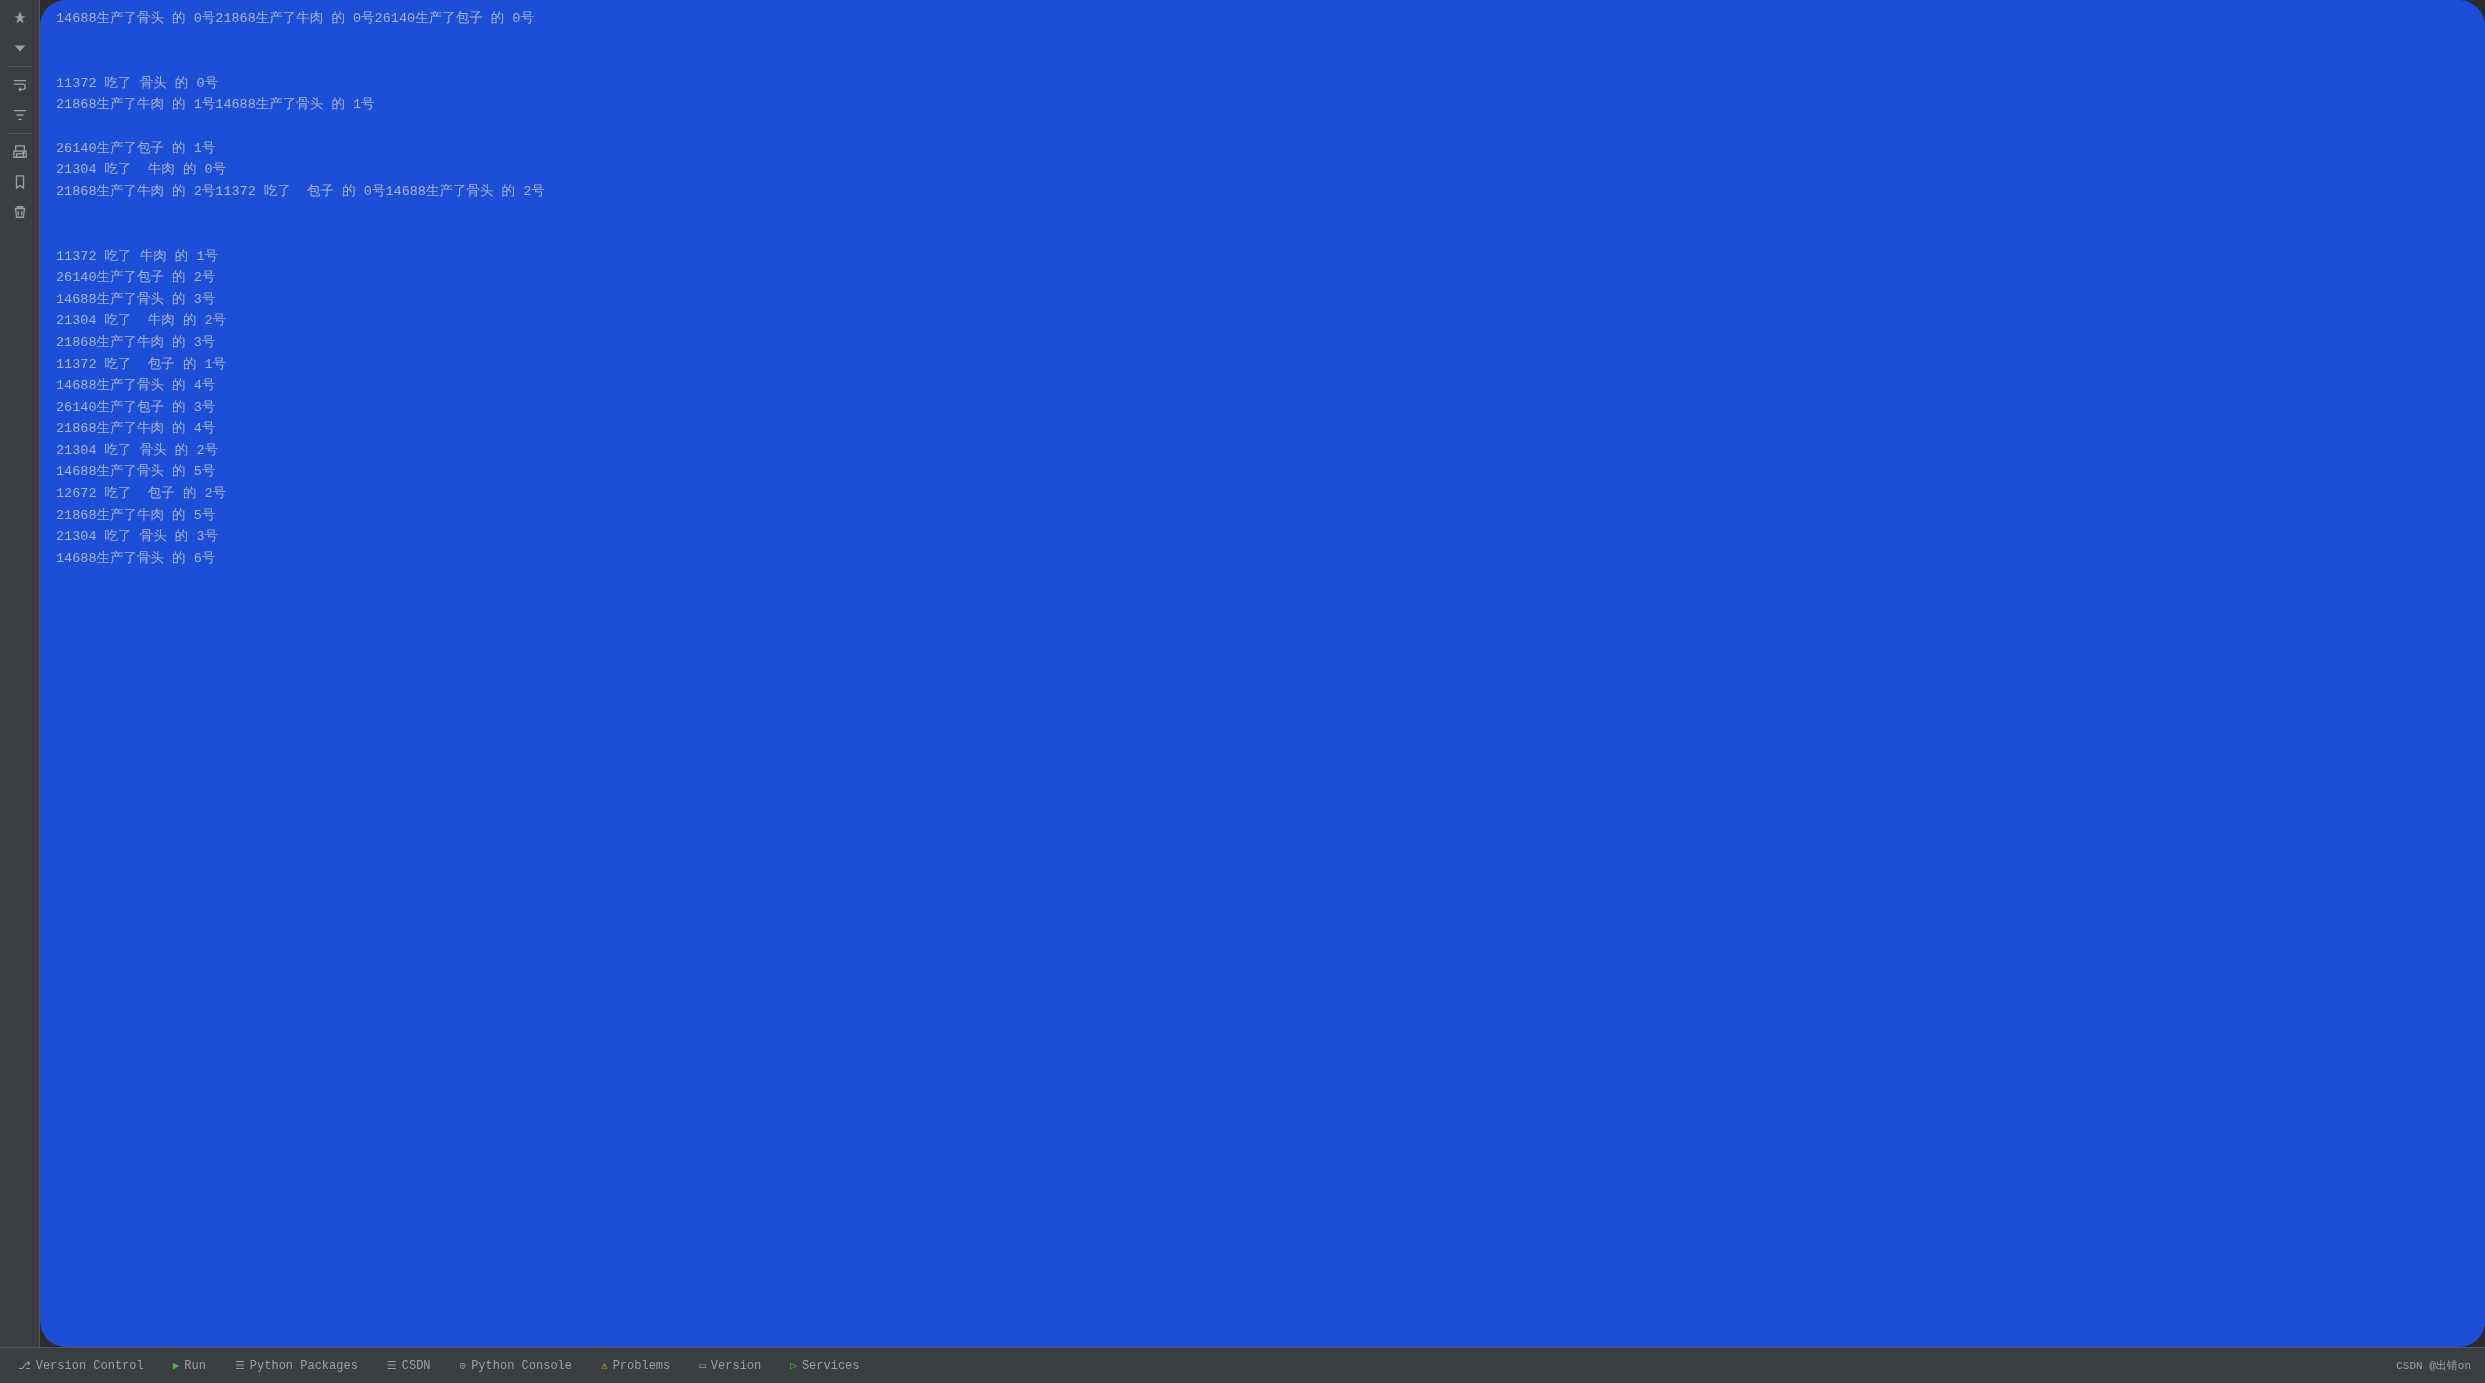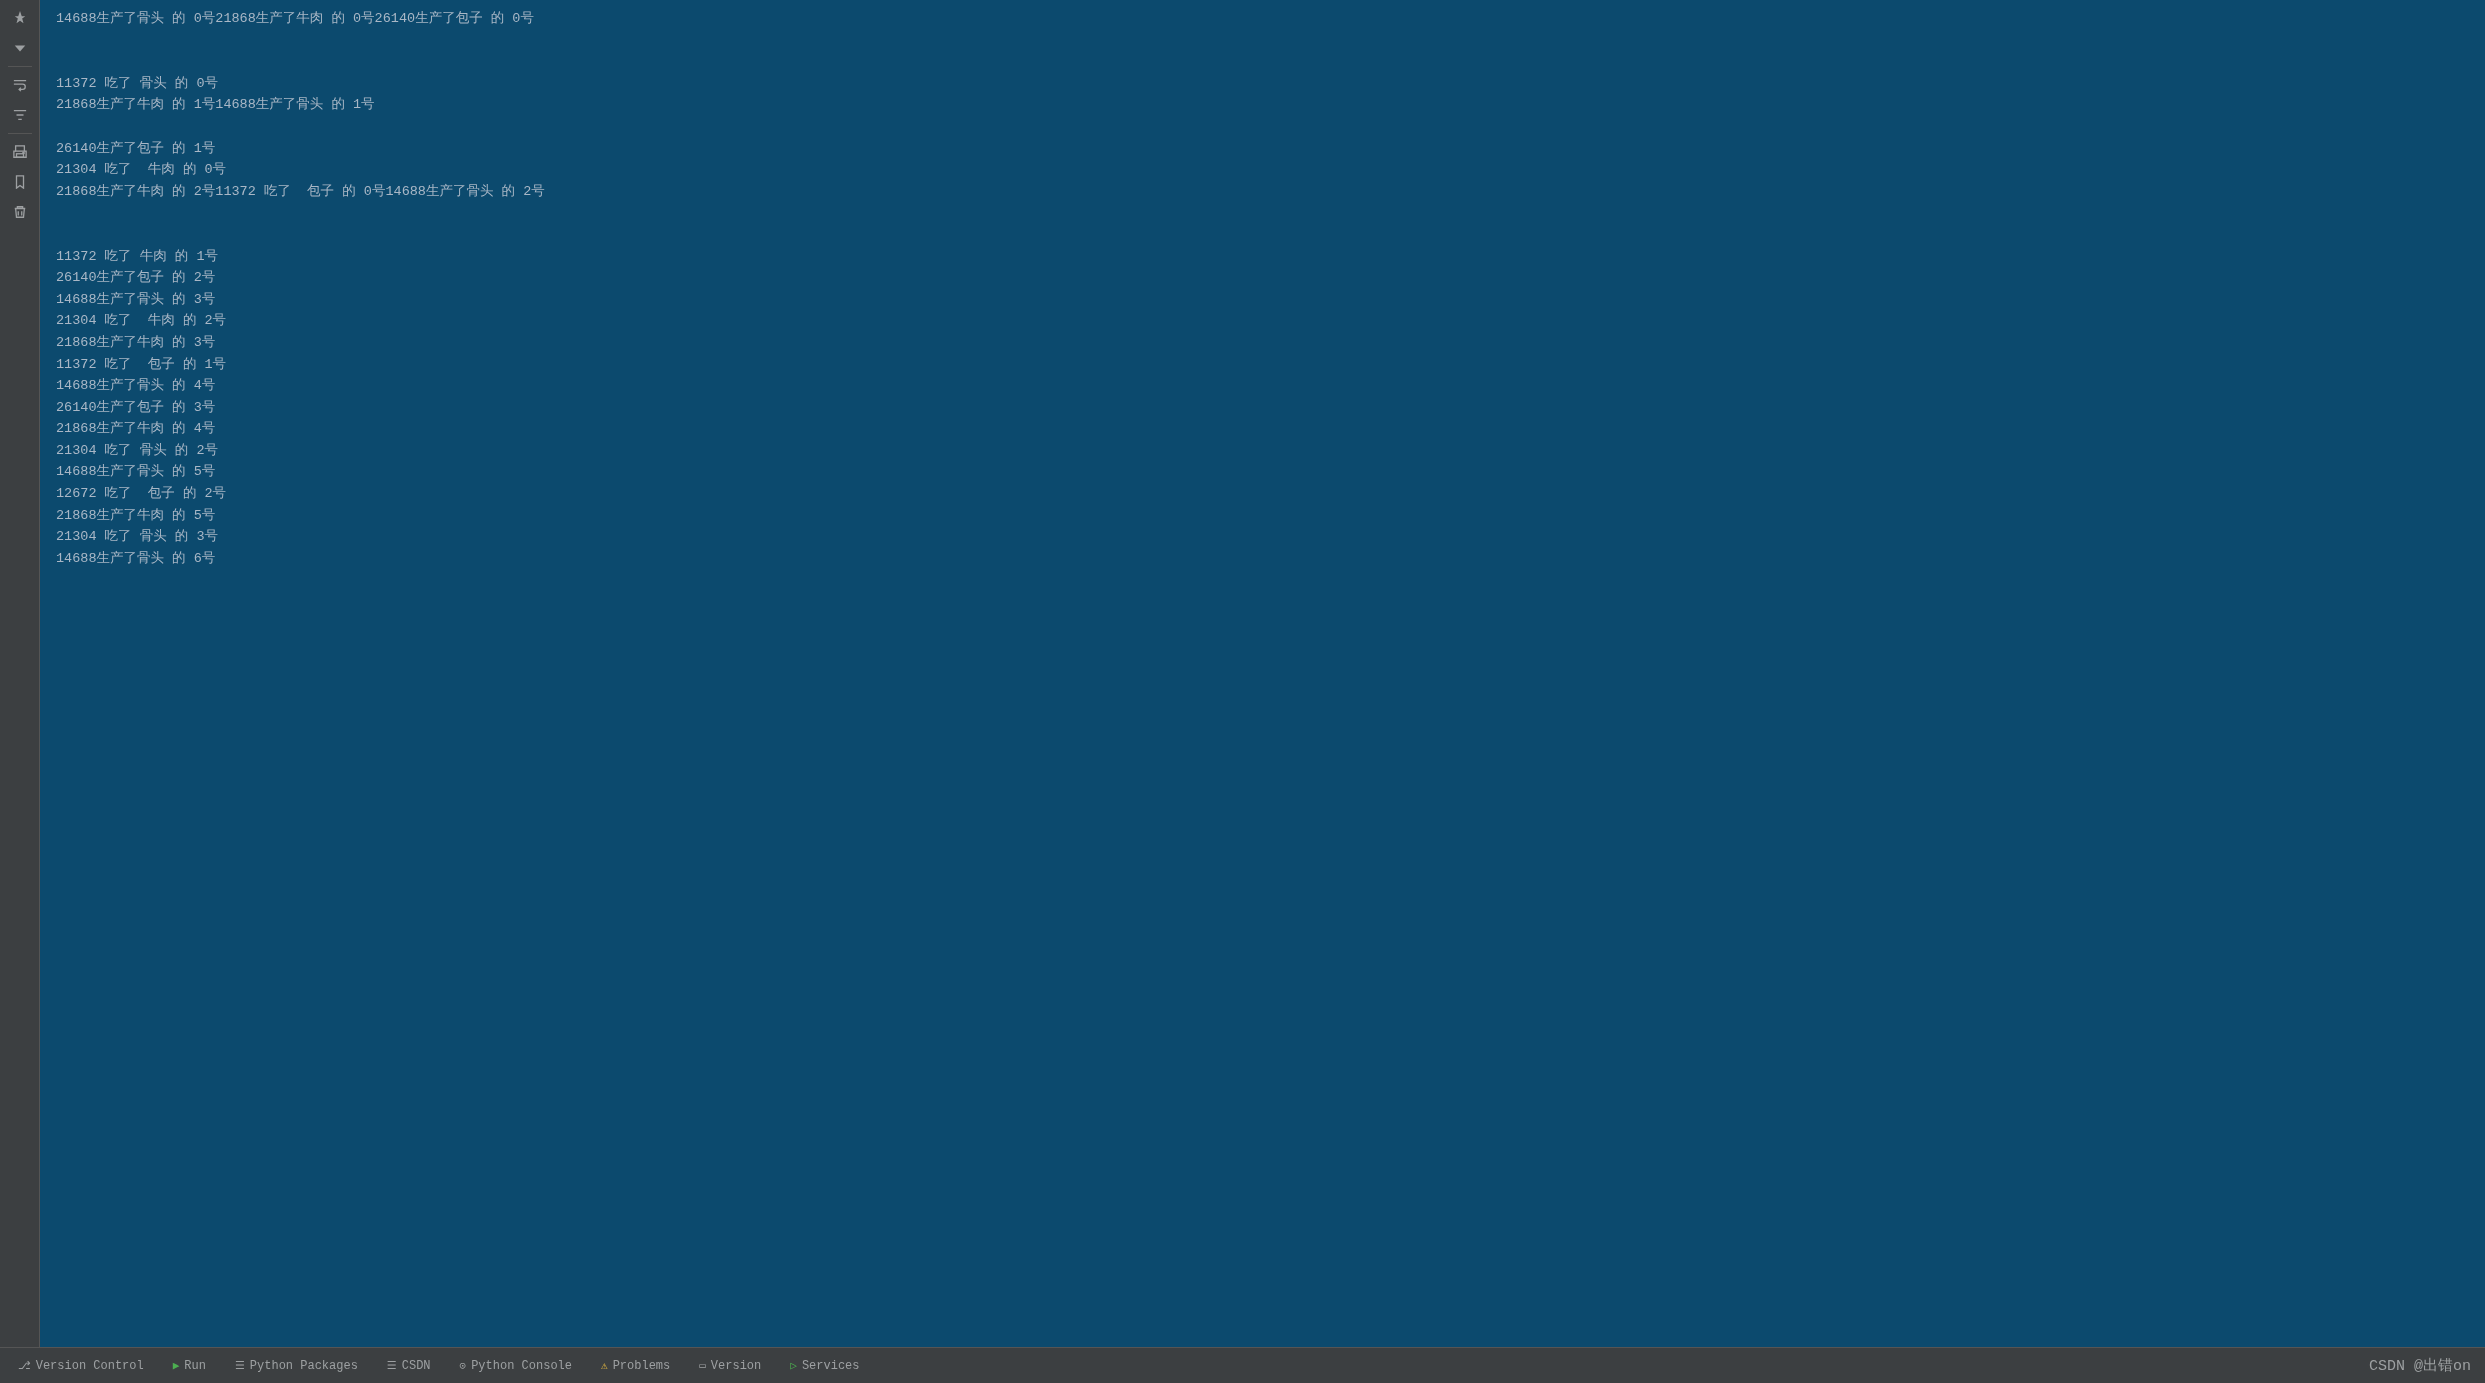--- a/index.html
+++ b/index.html
@@ -59,25 +59,26 @@
 
     .content-area {
       flex: 1;
       display: flex;
       flex-direction: column;
       overflow: hidden;
     }
 
     .output-panel {
       flex: 1;
-      background-color: #0c4a6e;
+      background-color: #1d4ed8;
       padding: 8px 16px;
       overflow-y: auto;
       font-size: 13.5px;
       line-height: 1.6;
+      border-radius: 26px;
     }
 
     .output-line {
       white-space: pre;
       color: #a9b7c6;
       min-height: 1.6em;
     }
 
     .output-line.empty {
       min-height: 1.6em;
@@ -107,21 +108,21 @@
     }
 
     .bottom-tab-icon {
       font-size: 11px;
       color: #9da0a2;
     }
 
     .bottom-right {
       margin-left: auto;
       color: #9da0a2;
-      font-size: 15px;
+      font-size: 11px;
       padding-right: 10px;
     }
   </style>
 </head>
 <body>
 
 <div class="main-area">
 
   <div class="left-toolbar">
     <div class="toolbar-icon">

